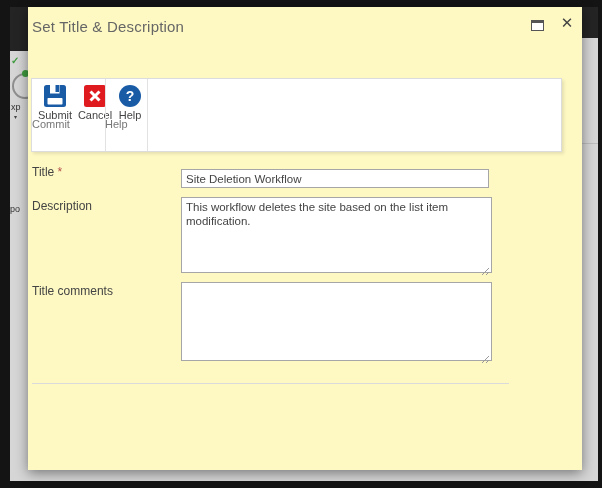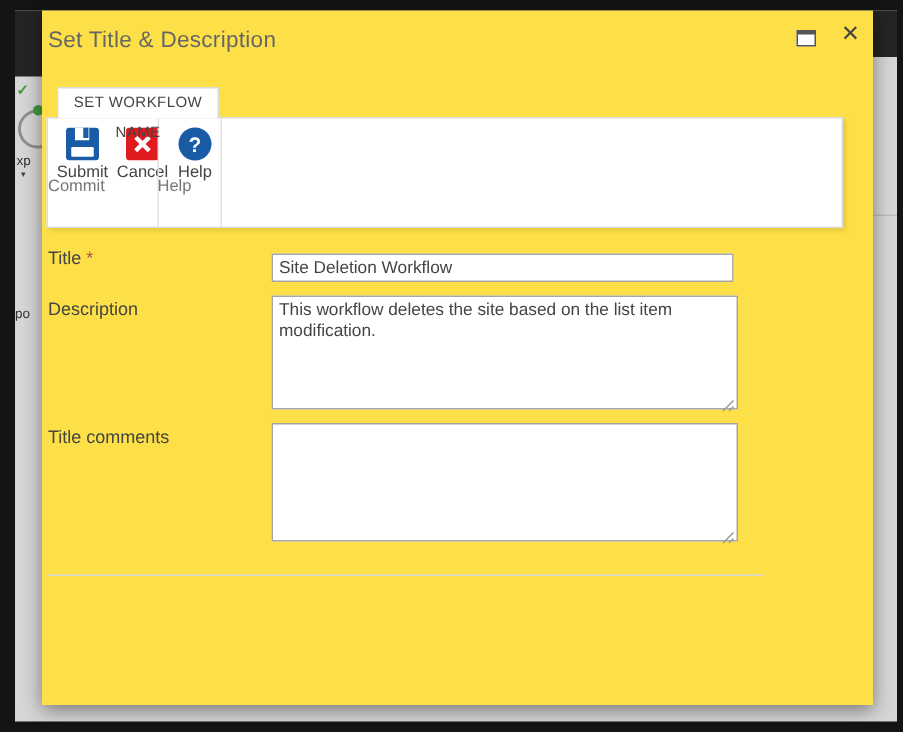--- a/index.html
+++ b/index.html
@@ -14,21 +14,21 @@
 
   .sliver{position:absolute;left:10px;top:51px;width:18px;height:419px;overflow:hidden;}
   .frag-check{position:absolute;left:1px;top:5px;font-size:10px;font-weight:bold;color:#3f9b3f;line-height:10px;}
   .frag-circle{position:absolute;left:2px;top:22px;width:26px;height:26px;border:2px solid #8f8f8f;border-radius:50%;}
   .frag-circle-dot{position:absolute;left:12px;top:19px;width:7px;height:7px;background:#3f9b3f;border-radius:50%;}
   .frag-xp{position:absolute;left:1px;top:52px;font-size:9px;color:#333;line-height:9px;}
   .frag-arrow{position:absolute;left:4px;top:63px;font-size:6px;color:#444;line-height:6px;}
   .frag-po{position:absolute;left:0px;top:154px;font-size:9px;color:#333;line-height:9px;}
 
   
-  .modal{position:absolute;left:28px;top:7px;width:554px;height:463px;background:#fde047;
+  .modal{position:absolute;left:28px;top:7px;width:554px;height:463px;background:#fef9c3;
          box-shadow:0 3px 12px rgba(0,0,0,0.45);}
   .dlg-title{position:absolute;left:4px;top:11px;font-size:15px;font-weight:300;color:#666;letter-spacing:0.2px;}
   .btn-max{position:absolute;left:503px;top:13px;width:13px;height:11px;border:1px solid #555;border-top-width:3px;background:#fff;cursor:pointer;}
   .btn-close{position:absolute;left:530px;top:7px;width:18px;height:18px;font-size:15px;color:#444;text-align:center;line-height:18px;cursor:pointer;}
 
   
   .ribbon-tab{position:absolute;left:10px;top:51px;width:108px;height:21px;background:#fff;
               border:1px solid #dcdcdc;border-bottom:none;z-index:2;text-align:center;
               font-size:10px;color:#444;line-height:20px;letter-spacing:0.3px;cursor:pointer;}
   .ribbon-box{position:absolute;left:3px;top:71px;width:531px;height:74px;background:#fff;
@@ -78,21 +78,20 @@
     <span class="frag-arrow">▾</span>
     <span class="frag-po">po</span>
   </div>
 
   <div class="modal">
 
     <div class="dlg-title">Set Title &amp; Description</div>
     <div class="btn-max"></div>
     <div class="btn-close">✕</div>
 
-    <div class="ribbon-tab">SET WORKFLOW NAME</div>
 
     <div class="ribbon-box">
 
       <div class="rb-btn rb-cancel">
         <div class="rb-icon">
           <svg width="22" height="22" viewBox="0 0 22 22">
             <rect x="0" y="0" width="22" height="22" rx="2.5" fill="#e01b1f"></rect>
             <path d="M6.5 6.5 L15.5 15.5 M15.5 6.5 L6.5 15.5" stroke="#ffffff" stroke-width="3"></path>
           </svg>
         </div>

